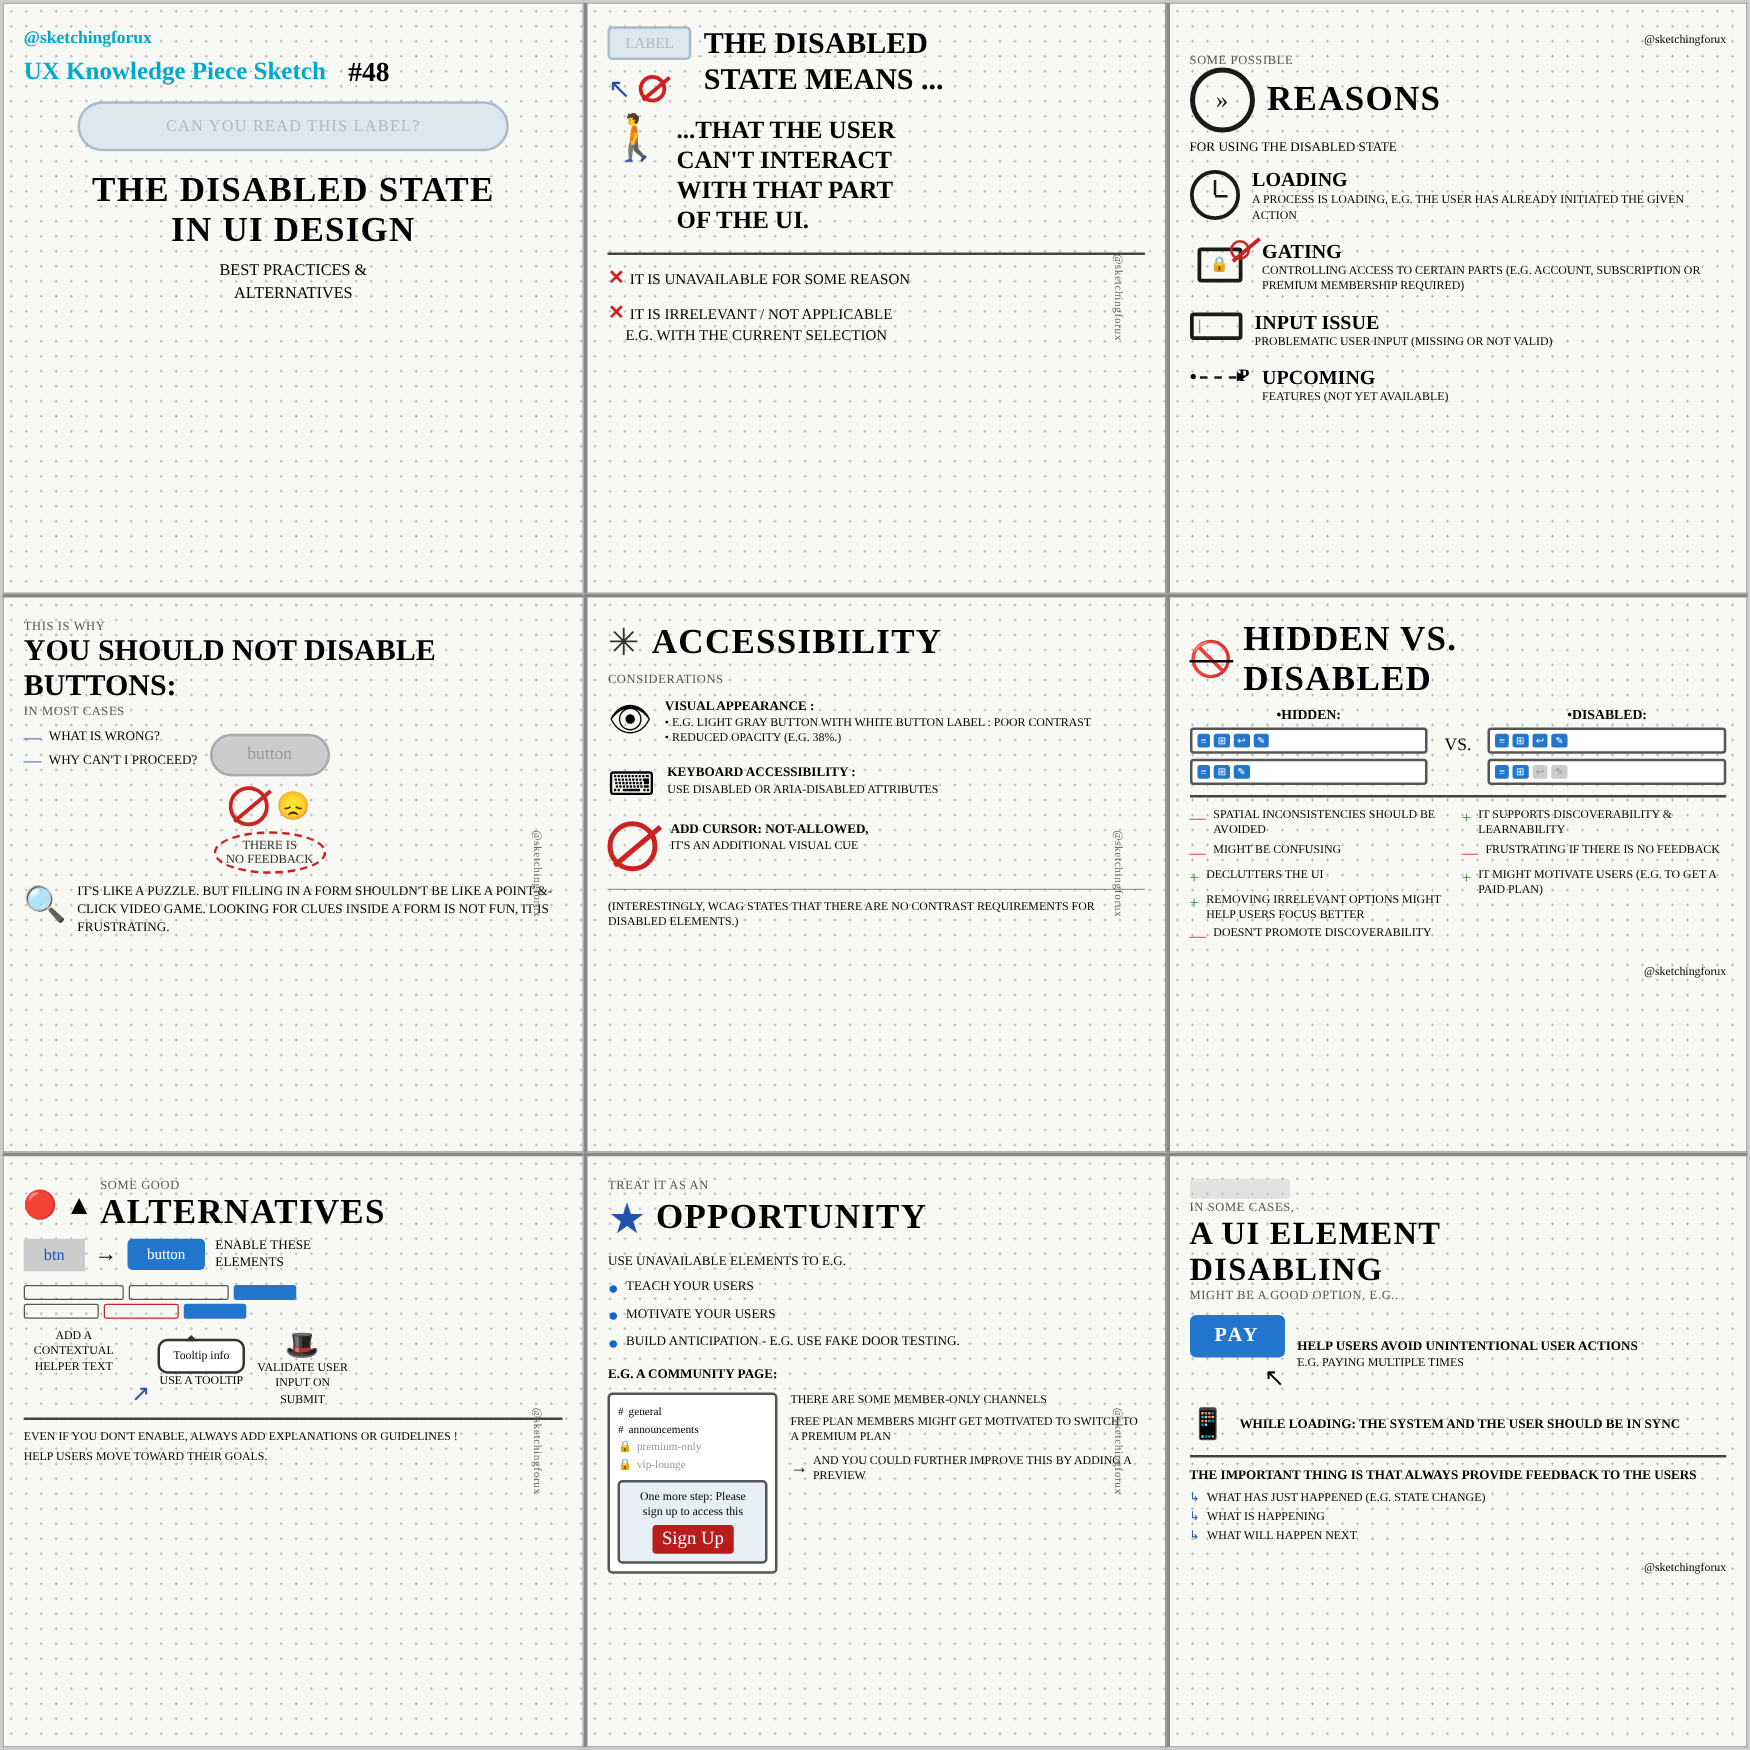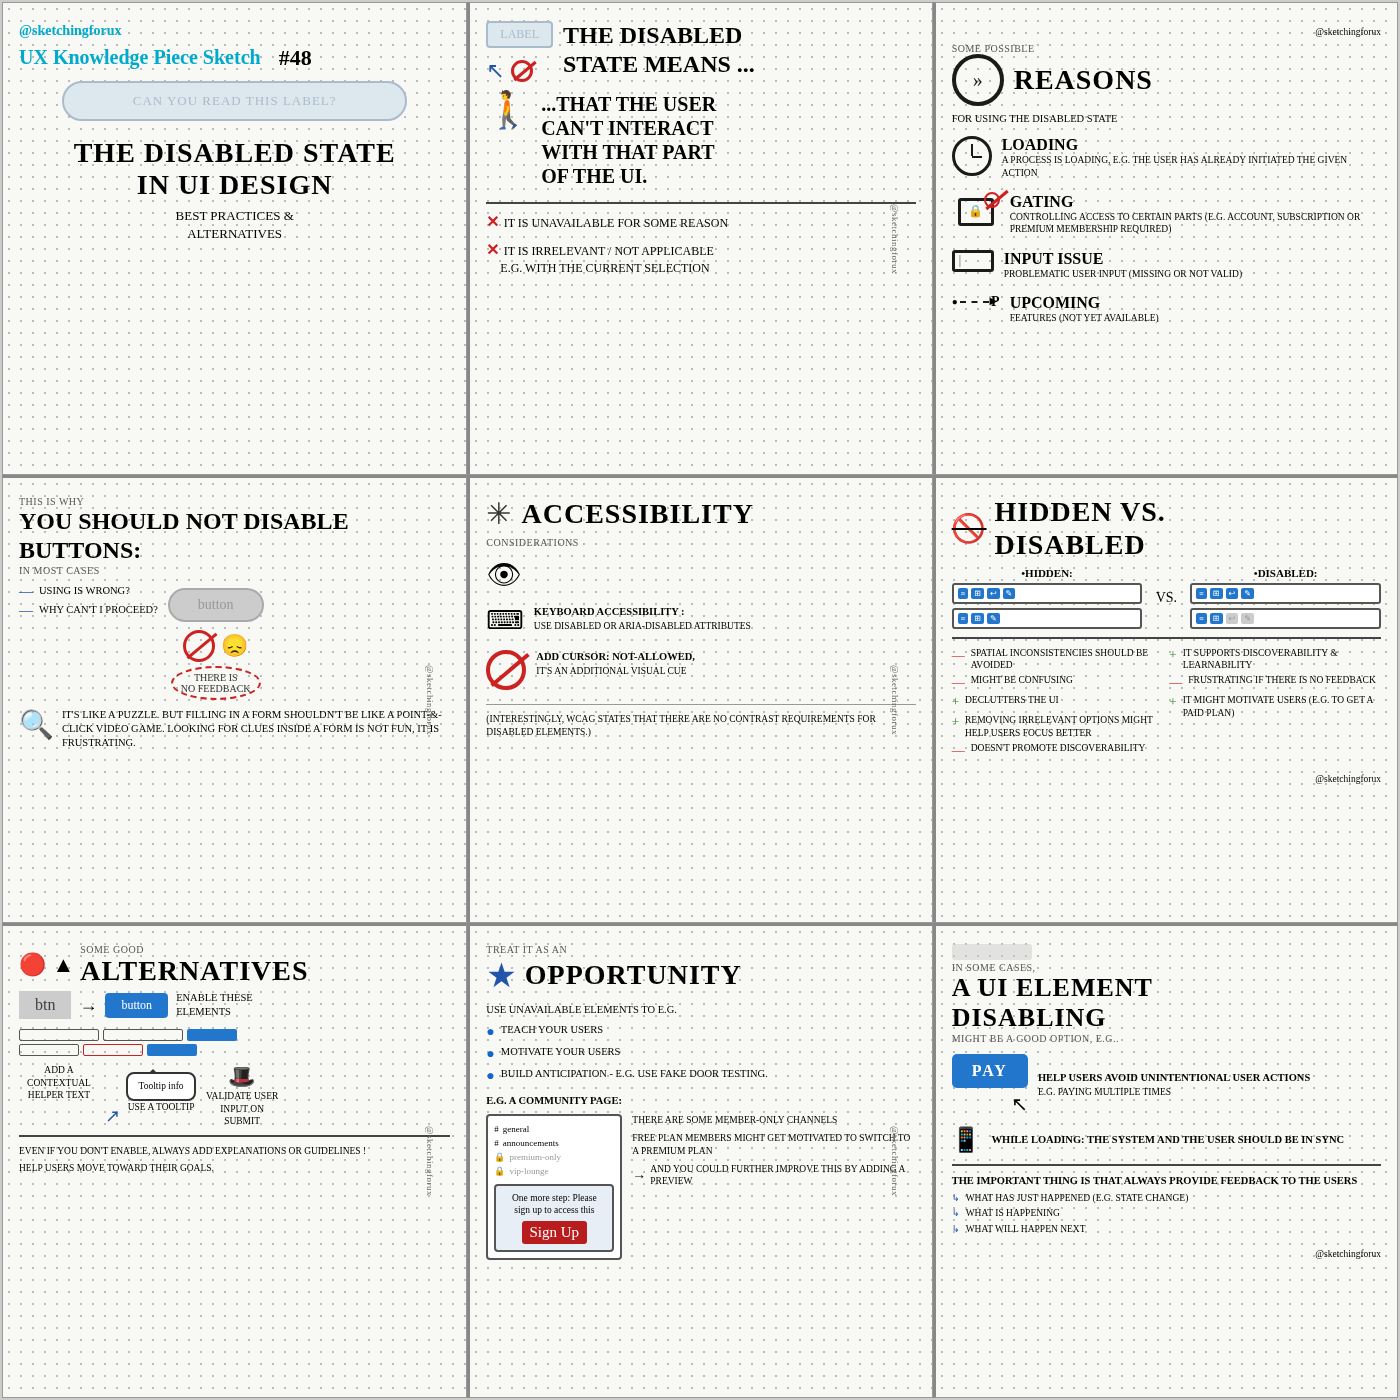--- a/index.html
+++ b/index.html
@@ -231,25 +231,25 @@
     .blue-btn {
       background: #2277cc;
       color: white;
       border-radius: 4px;
       padding: 5px 16px;
       display: inline-block;
       font-size: 12px;
     }
     .grey-btn {
       background: #ccc;
-      color: #404040;
+      color: #1d4ed8;
       border-radius: 0;
       padding: 5px 16px;
       display: inline-block;
-      font-size: 16px;
+      font-size: 13px;
     }
 
     
     .cell-8 { grid-column: 2; grid-row: 3; }
     .community-mockup {
       border: 2px solid #555;
       border-radius: 4px;
       background: #fff;
       padding: 6px;
       width: 140px;
@@ -567,21 +567,21 @@
 
   <div class="cell dotted cell-4 h-sep">
     <div class="section-tag">THIS IS WHY</div>
     <div class="title-large">YOU SHOULD NOT DISABLE BUTTONS:</div>
     <div class="section-tag" style="margin-bottom:8px;">IN MOST CASES</div>
 
     <div style="display:flex; gap:10px; align-items:flex-start; margin-bottom:8px;">
       <div>
         <div class="bullet-item">
           <span style="color:#2255aa; font-size:14px;">—</span>
-          <span class="small-text">USING IS WRONG?</span>
+          <span class="small-text">WHAT IS WRONG?</span>
         </div>
         <div class="bullet-item">
           <span style="color:#2255aa; font-size:14px;">—</span>
           <span class="small-text">WHY CAN'T I PROCEED?</span>
         </div>
       </div>
       <div style="display:flex; flex-direction:column; align-items:center; gap:4px;">
         <div class="grey-button-disabled">button</div>
         <div style="display:flex; align-items:center; gap:6px;">
           <div class="no-circle-small"></div>
@@ -601,20 +601,25 @@
 
   <div class="cell dotted cell-5 v-sep h-sep">
     <div class="heading-row">
       <span class="sparkle">✳</span>
       <div class="title-main">ACCESSIBILITY</div>
     </div>
     <div class="section-tag" style="margin-bottom:10px;">CONSIDERATIONS</div>
 
     <div class="reason-item">
       <span style="font-size:28px;">👁</span>
+      <div>
+        <div class="small-text" style="font-weight:bold;">VISUAL APPEARANCE :</div>
+        <div class="tiny-text">• E.G. LIGHT GRAY BUTTON WITH WHITE BUTTON LABEL : POOR CONTRAST</div>
+        <div class="tiny-text">• REDUCED OPACITY (E.G. 38%.)</div>
+      </div>
     </div>
 
     <div class="reason-item" style="margin-top:8px;">
       <span style="font-size:26px;">⌨</span>
       <div>
         <div class="small-text" style="font-weight:bold;">KEYBOARD ACCESSIBILITY :</div>
         <div class="tiny-text">USE DISABLED OR ARIA-DISABLED ATTRIBUTES</div>
       </div>
     </div>
 

